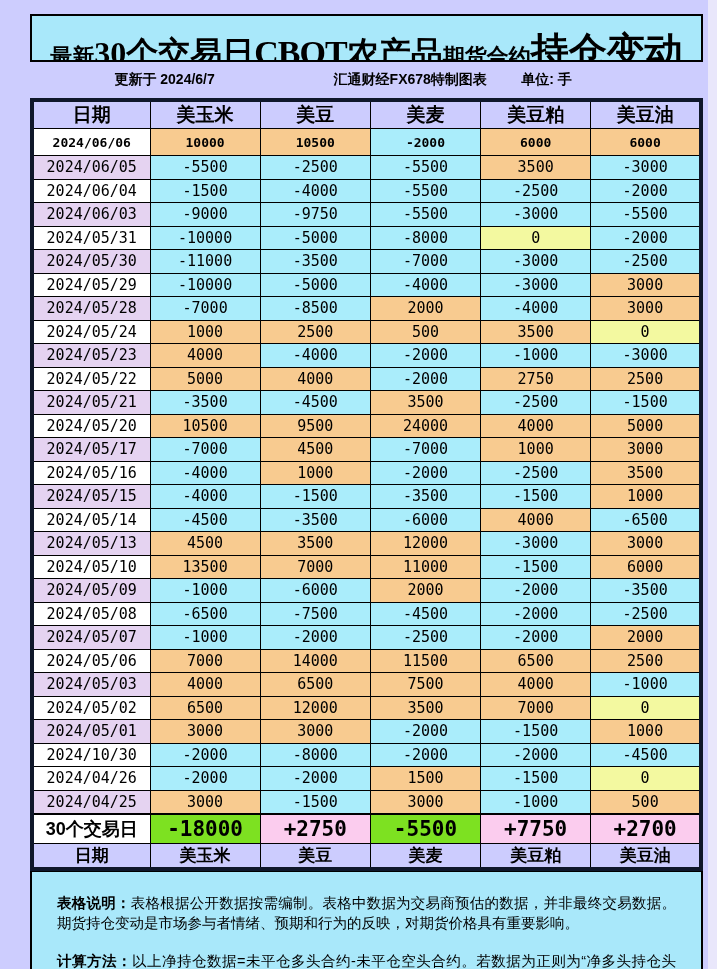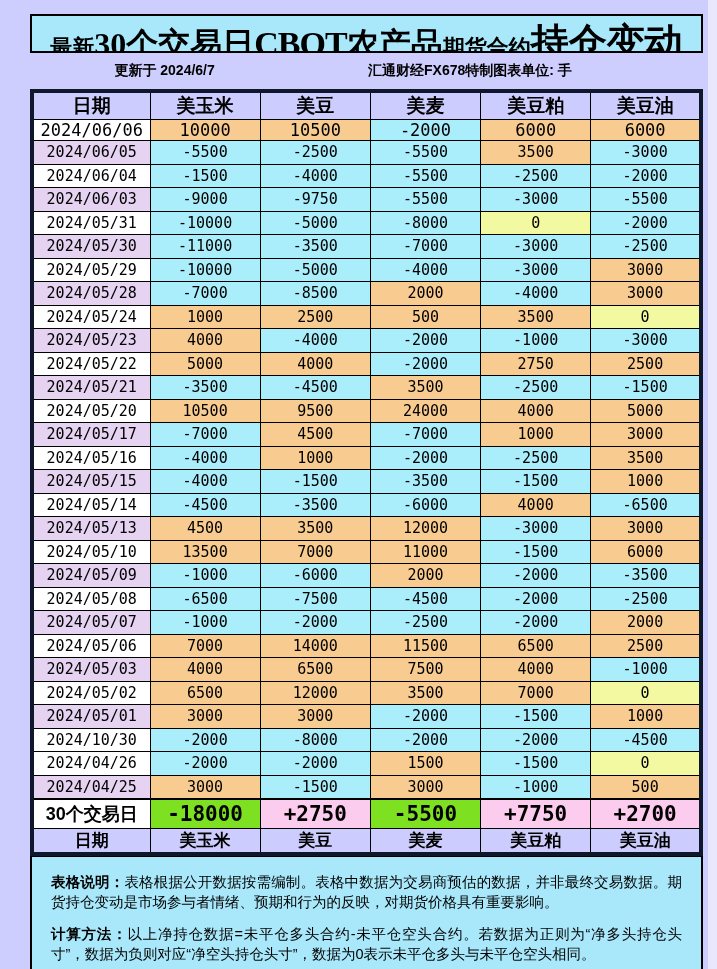--- a/index.html
+++ b/index.html
@@ -12,62 +12,62 @@
   html,body{margin:0;padding:0}
   body{
     width:717px;height:969px;position:relative;overflow:hidden;
     background:var(--c-page);color:#000;
     font-family:"Liberation Sans",sans-serif;
   }
   .edge-strip{position:absolute;right:0;top:0;width:9px;height:100%;background:var(--c-edge)}
   .content{position:absolute;left:30px;top:14px;width:673px}
 
   .title-box{
-    height:39px;border:2px solid #000;background:var(--c-title);
+    height:48px;border:2px solid #000;background:var(--c-title);
     display:flex;align-items:baseline;justify-content:center;
     font-weight:bold;font-family:"Liberation Serif",serif;
-    white-space:nowrap;overflow:hidden;padding-top:1px;
+    white-space:nowrap;overflow:hidden;padding-top:10px;
   }
   .title-box span{line-height:50px}
   .t-s{font-size:22px}
   .t-m{font-size:32px}
   .t-xl{font-size:34px;letter-spacing:-1px}
   .t-l{font-size:38px}
 
   .subtitle{height:36px;display:flex;align-items:center;font-weight:bold;font-size:14px}
   .subtitle .s1{width:40%;text-align:center}
-  .subtitle .s2{width:33%;text-align:right}
+  .subtitle .s2{width:33%;text-align:center}
   .subtitle .s3{width:27%;text-align:left}
 
   table{border-collapse:collapse;width:673px;table-layout:fixed;border:4px solid #0f172a}
   col.date-col{width:118px}
   td,th{border:1px solid #000;text-align:center;padding:0;overflow:hidden}
 
   thead th{height:24px;background:var(--c-header);font-size:19px;font-weight:bold}
 
   tbody td{height:23.5px;font-size:15px;font-family:"DejaVu Sans Mono",monospace}
   tbody td.date-cell{font-size:15px}
-  tbody tr.first-row td{height:21px;font-size:17px;font-weight:normal}
+  tbody tr.first-row td{height:27px;font-size:13px;font-weight:bold}
   .bg-white{background:#FFFFFF}
   .bg-purple{background:var(--c-datealt)}
   .bg-c{background:var(--c-neg)}
   .bg-o{background:var(--c-pos)}
   .bg-y{background:var(--c-zero)}
   .bg-g{background:var(--c-totneg)}
   .bg-p{background:var(--c-totpos)}
 
   tr.summary-row td{height:30px;font-size:21px;font-weight:bold;border-top:2px solid #000;font-family:"DejaVu Sans Mono",monospace}
   tr.summary-row td.summary-label{background:#FFFFFF;font-family:"Liberation Sans",sans-serif;font-size:18px}
   tr.footer-header td{height:22px;background:var(--c-header);font-weight:bold;font-size:17px;border-bottom:2px solid #000;font-family:"Liberation Sans",sans-serif}
 
   .notes-box{
     border:2px solid #000;border-top-width:1px;background:var(--c-title);
     padding:3px 7px 4px 7px;font-size:14.5px;line-height:20px;text-align:justify;
   }
-  .notes-box p{margin:12px}
+  .notes-box p{margin:18px}
   .notes-box .note-label{font-weight:bold}
 </style>
 </head>
 <body>
 
 <div class="edge-strip"></div>
 
 <div class="content">
 
   <div class="title-box" id="title-box">

